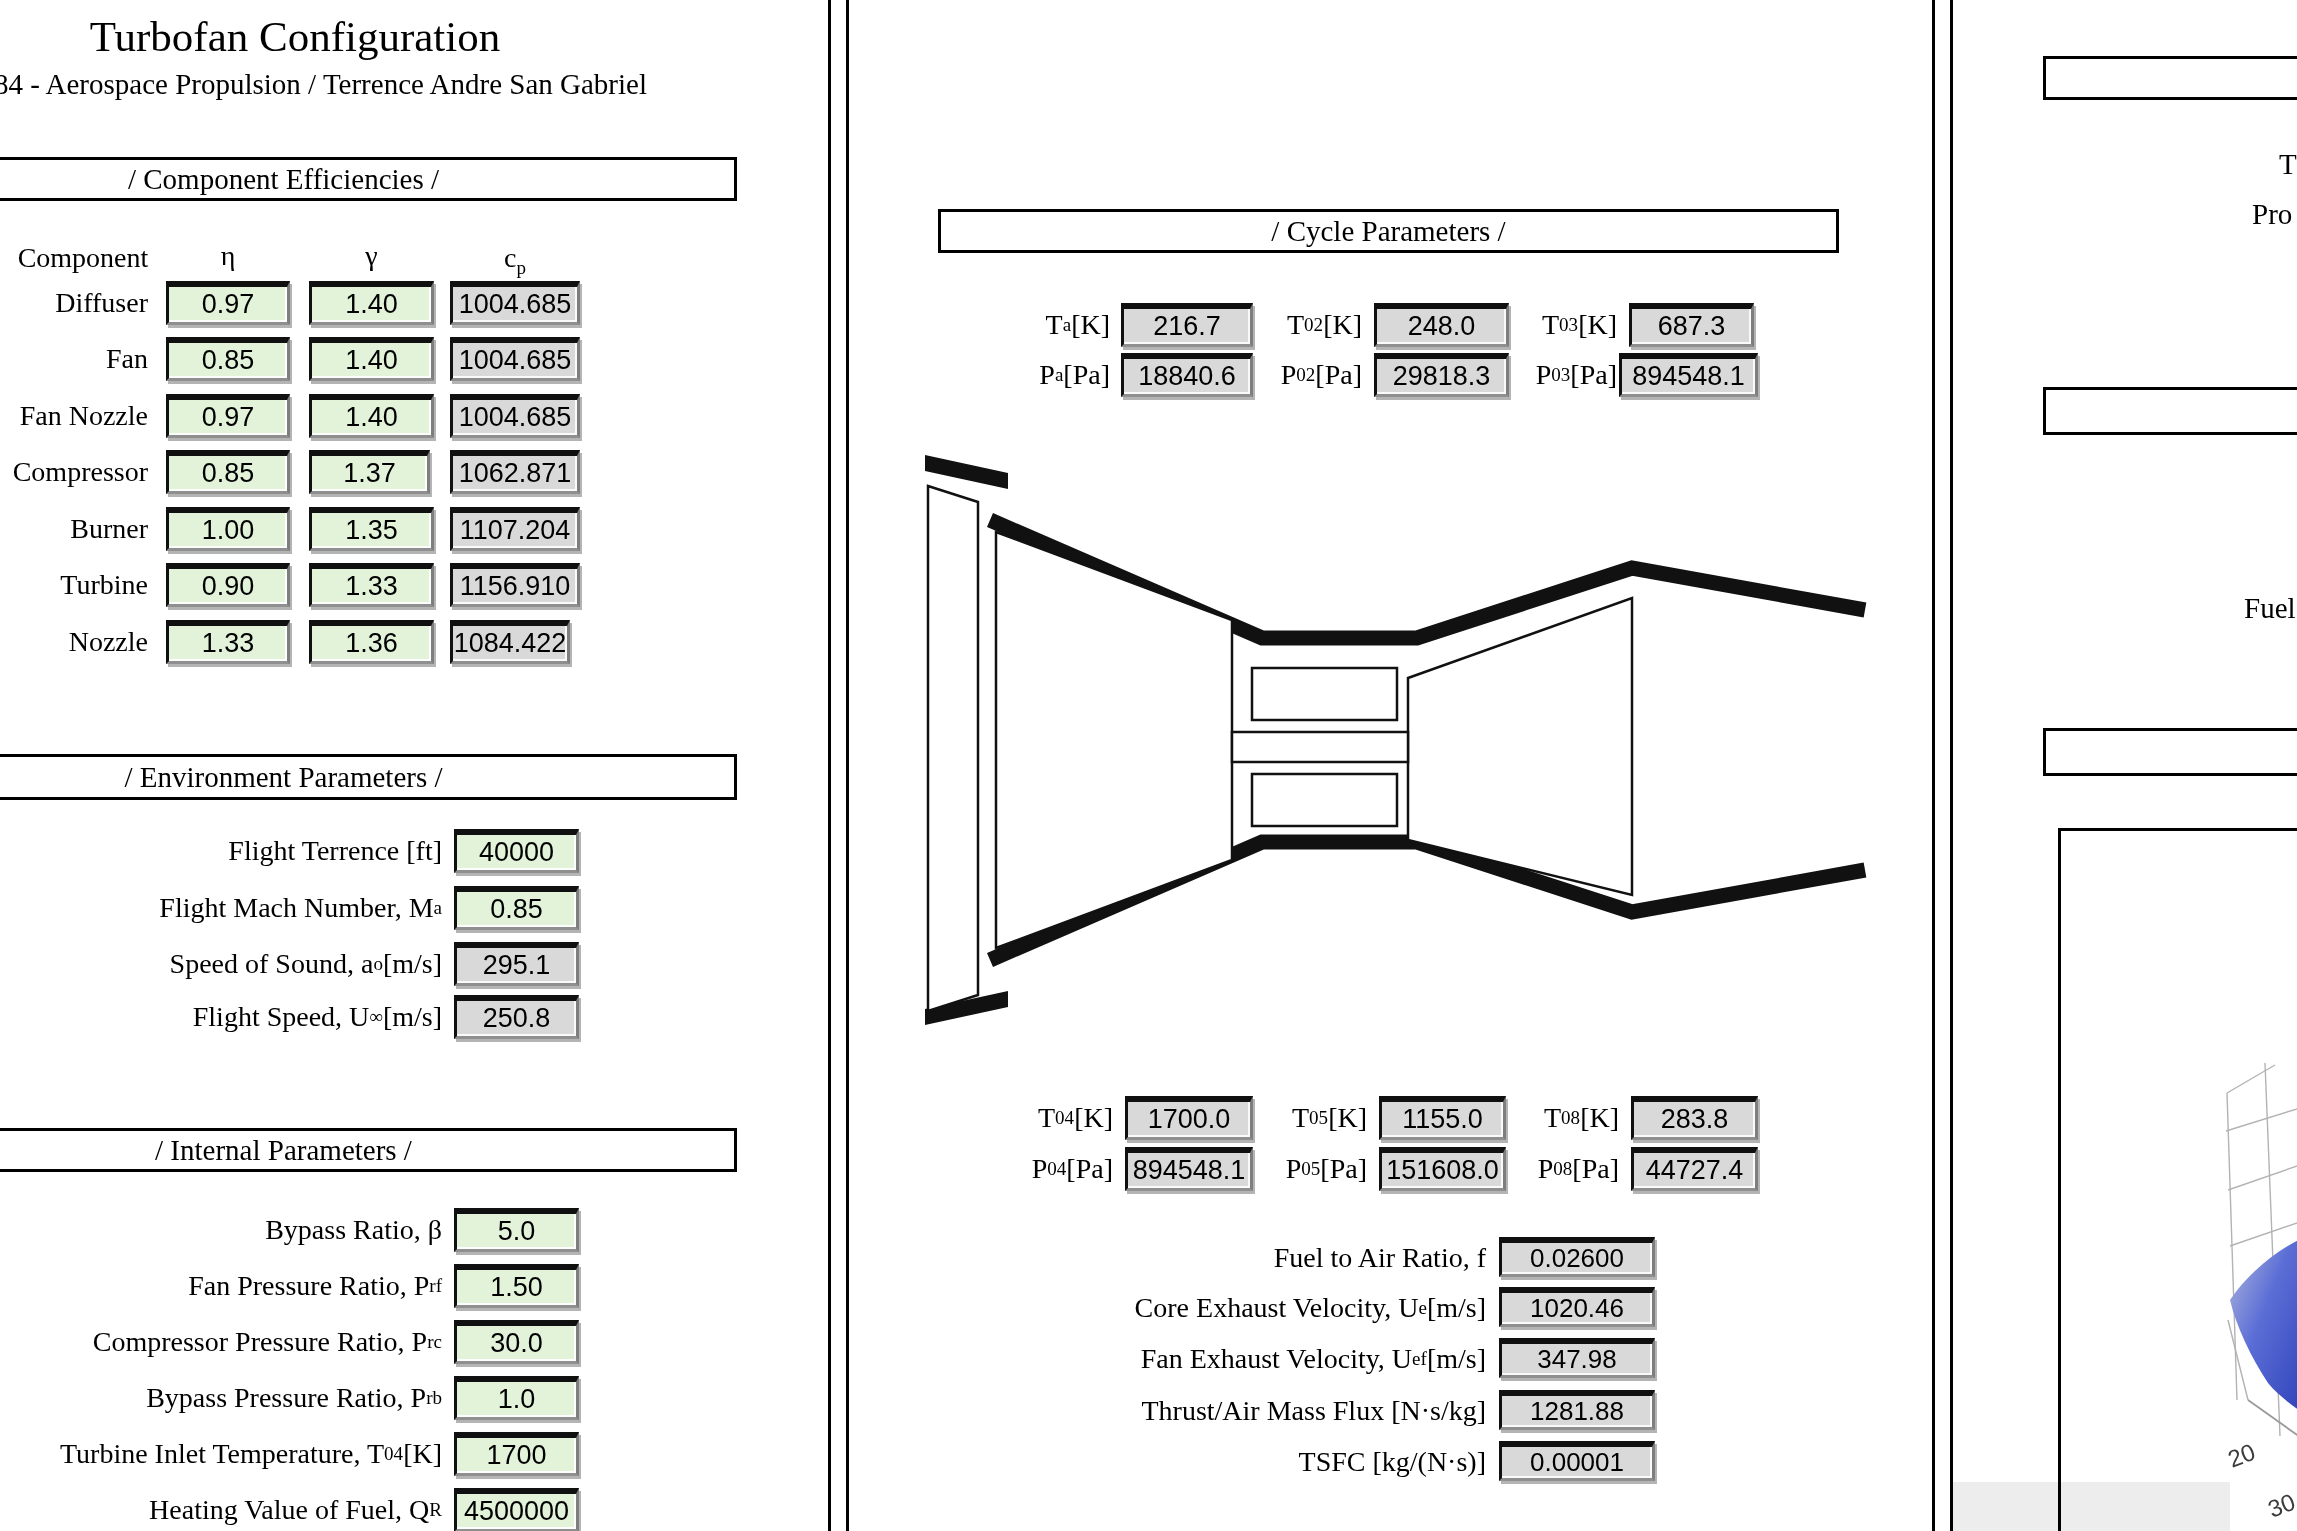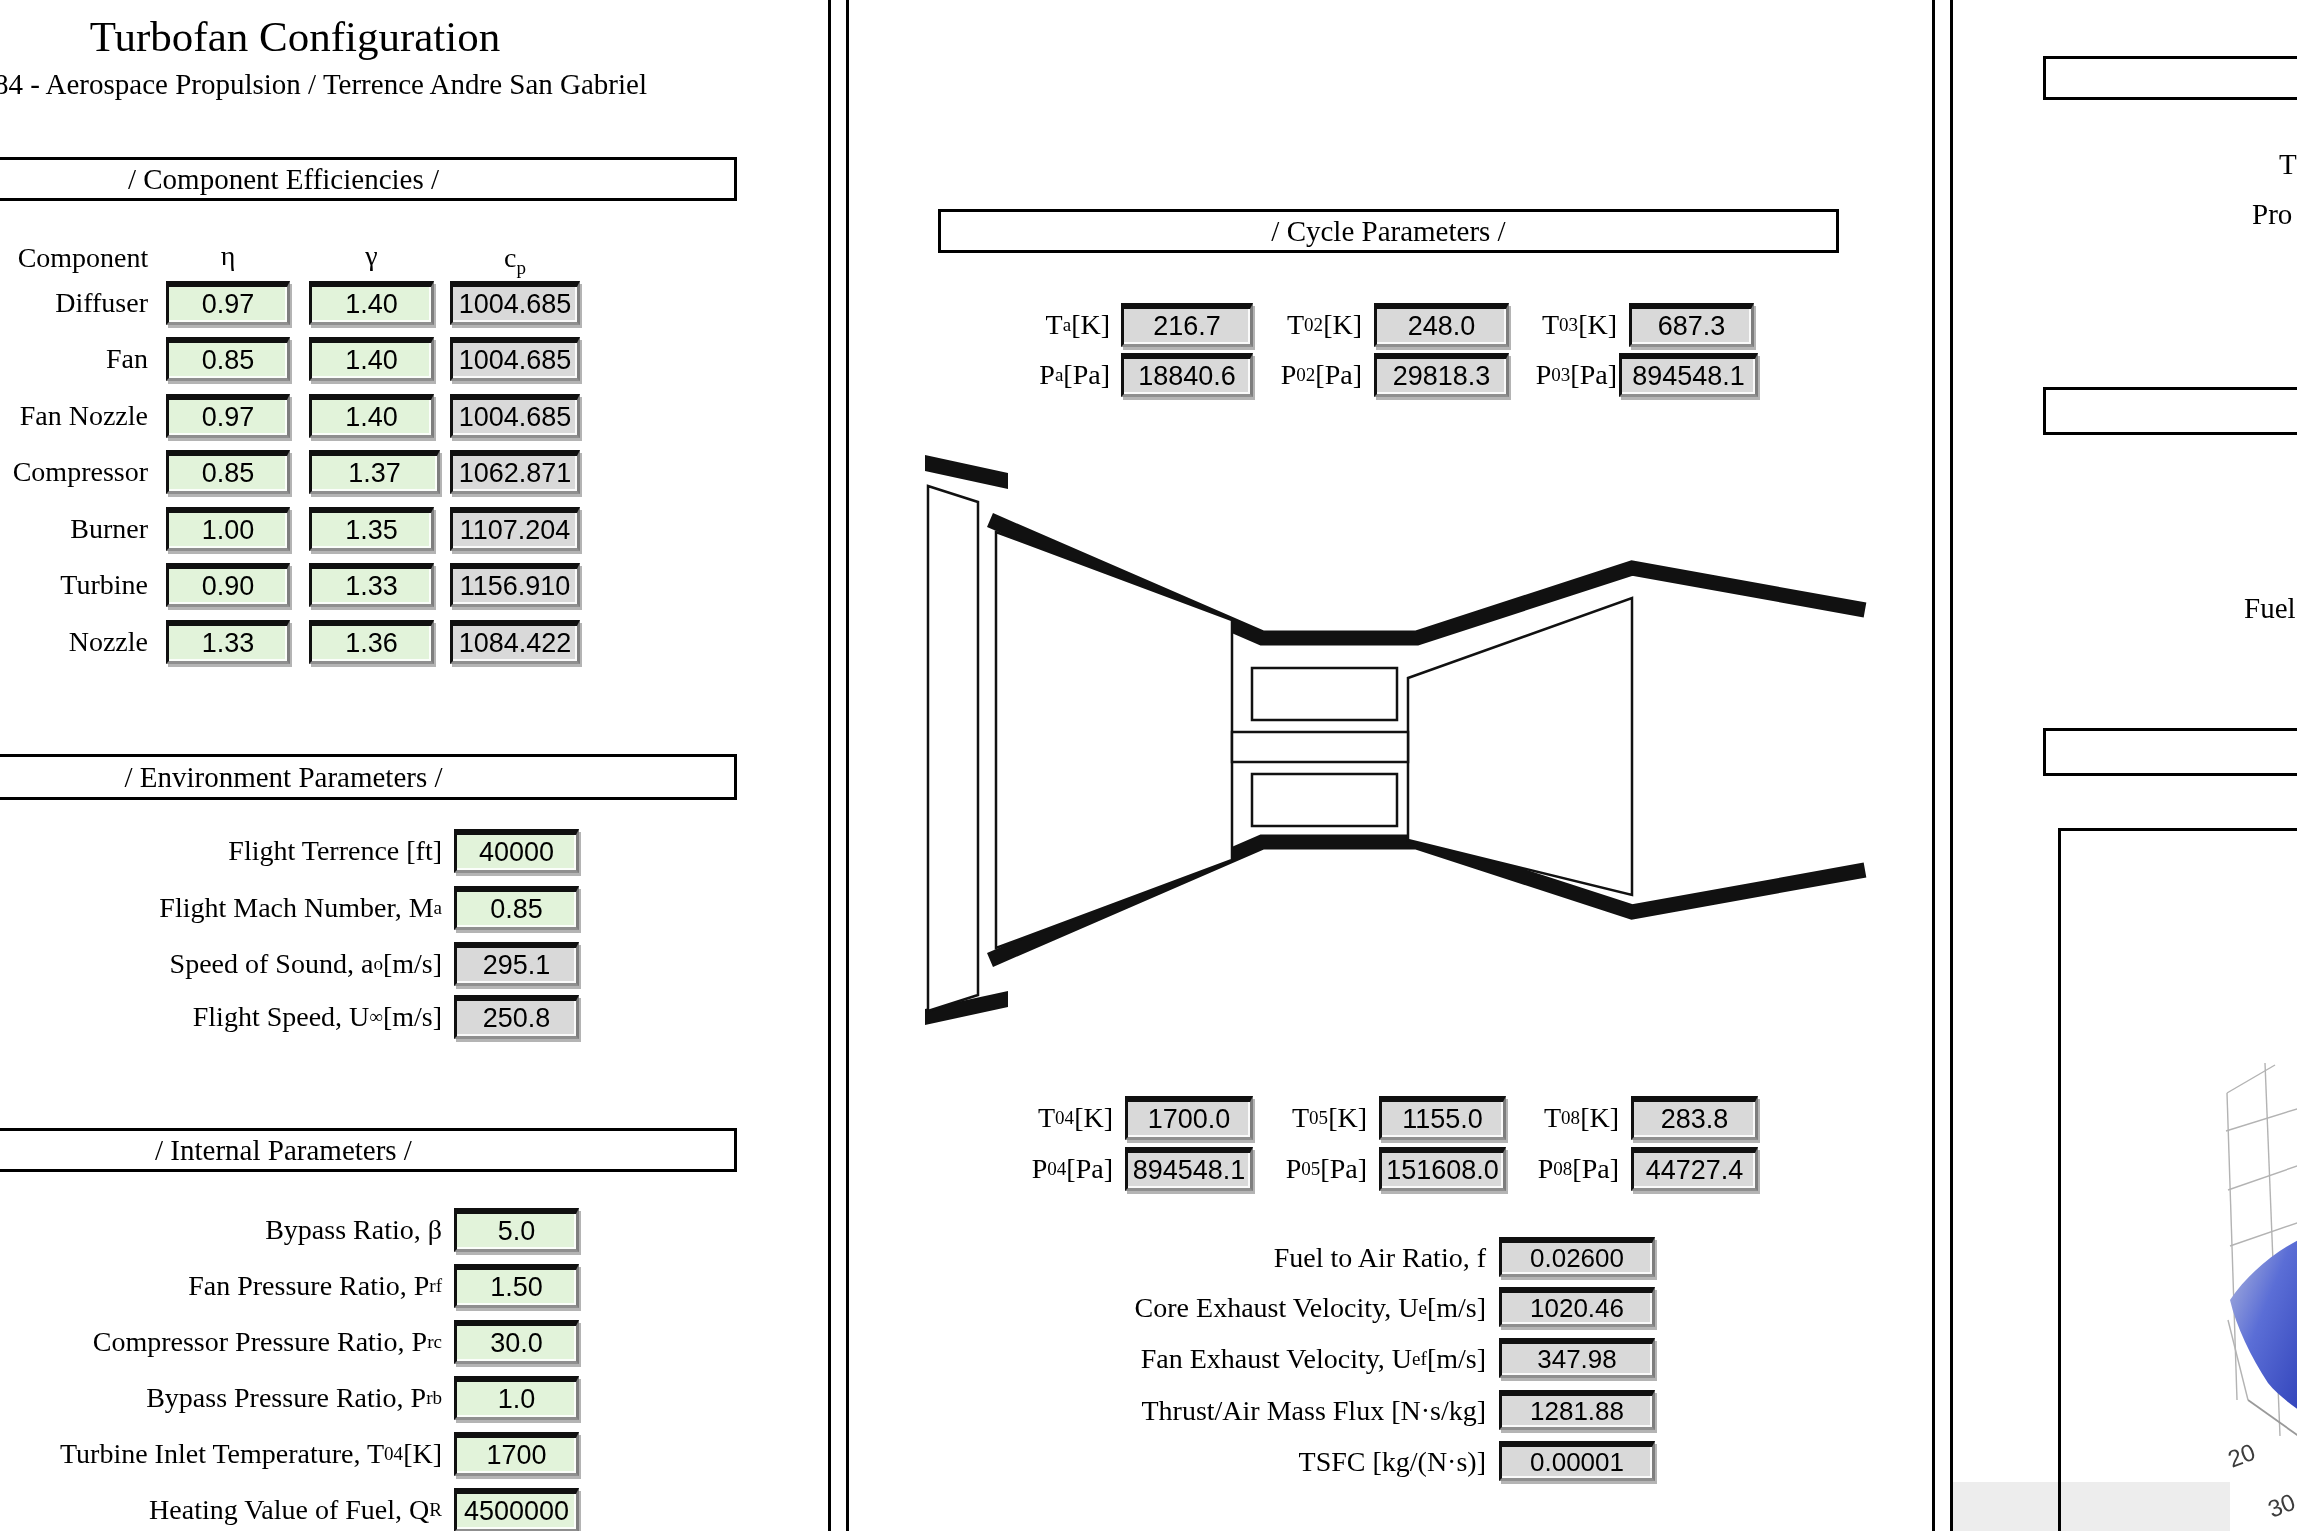--- a/index.html
+++ b/index.html
@@ -54,37 +54,37 @@
 <div class="fld ed" style="left:309px;top:337px;width:125px">1.40</div>
 <div class="fld" style="left:450px;top:337px;width:130px">1004.685</div>
 
 <div class="lbl" style="right:2149px;top:399px">Fan Nozzle</div>
 <div class="fld ed" style="left:166px;top:394px;width:124px">0.97</div>
 <div class="fld ed" style="left:309px;top:394px;width:125px">1.40</div>
 <div class="fld" style="left:450px;top:394px;width:130px">1004.685</div>
 
 <div class="lbl" style="right:2149px;top:455px">Compressor</div>
 <div class="fld ed" style="left:166px;top:450px;width:124px">0.85</div>
-<div class="fld ed" style="left:309px;top:450px;width:131px">1.37</div>
+<div class="fld ed" style="left:309px;top:450px;width:121px">1.37</div>
 <div class="fld" style="left:450px;top:450px;width:130px">1062.871</div>
 
 <div class="lbl" style="right:2149px;top:512px">Burner</div>
 <div class="fld ed" style="left:166px;top:507px;width:124px">1.00</div>
 <div class="fld ed" style="left:309px;top:507px;width:125px">1.35</div>
 <div class="fld" style="left:450px;top:507px;width:130px">1107.204</div>
 
 <div class="lbl" style="right:2149px;top:568px">Turbine</div>
 <div class="fld ed" style="left:166px;top:563px;width:124px">0.90</div>
 <div class="fld ed" style="left:309px;top:563px;width:125px">1.33</div>
 <div class="fld" style="left:450px;top:563px;width:130px">1156.910</div>
 
 <div class="lbl" style="right:2149px;top:625px">Nozzle</div>
 <div class="fld ed" style="left:166px;top:620px;width:124px">1.33</div>
 <div class="fld ed" style="left:309px;top:620px;width:125px">1.36</div>
-<div class="fld" style="left:450px;top:620px;width:130px">1084.422</div>
+<div class="fld" style="left:450px;top:620px;width:120px">1084.422</div>
 
 <div class="box" style="left:-170px;top:754px;width:907px;height:46px">/ Environment Parameters /</div>
 
 <div class="lbl" style="right:1855px;top:834px">
     <span>Flight Terrence [ft]</span>
     <sub></sub>
     <span></span>
   </div>
 <div class="fld ed" style="left:454px;top:829px;width:125px">40000</div>
 

